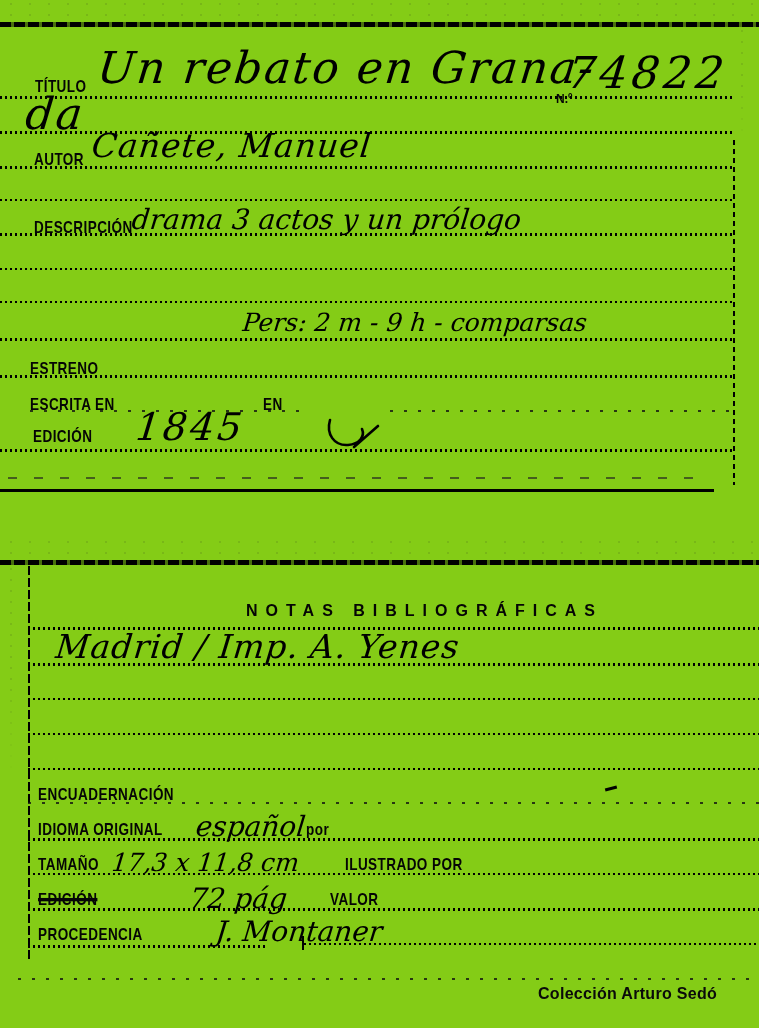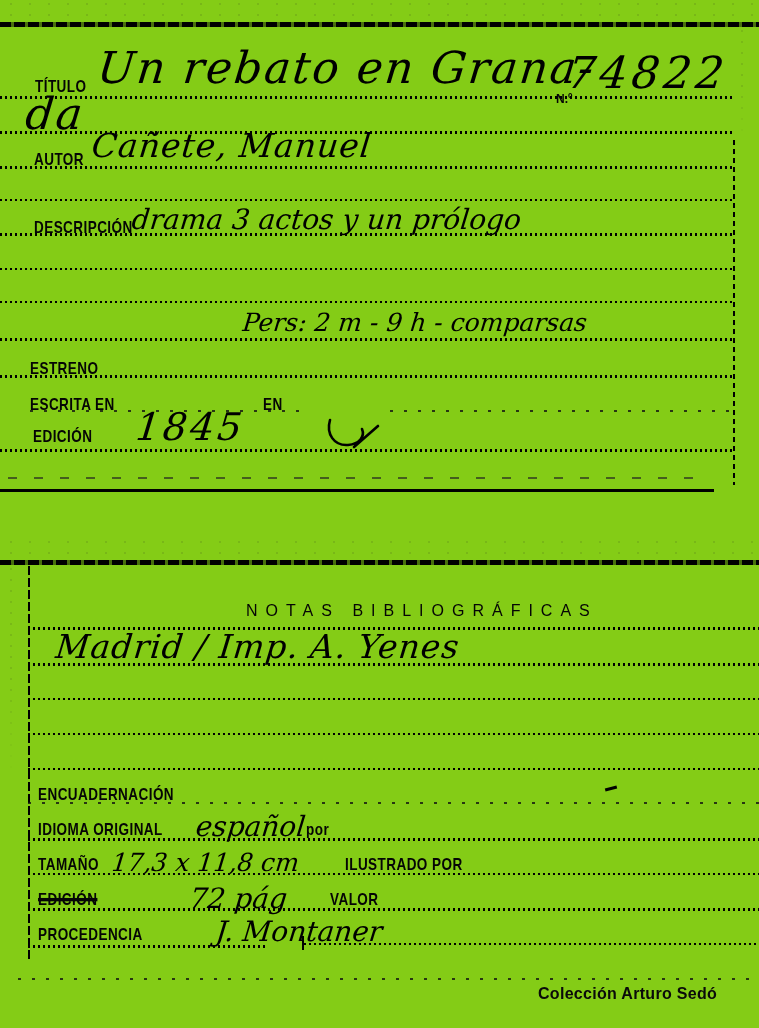--- a/index.html
+++ b/index.html
@@ -33,21 +33,21 @@
   .sparse{background:repeating-linear-gradient(90deg,#111 0 3px,transparent 3px 14px);opacity:.8;}
   .faintdash{position:absolute;height:2px;opacity:.65;
     background:repeating-linear-gradient(90deg,#222 0 9px,transparent 9px 26px);}
   .solidline{position:absolute;background:#000;}
   .vborder{position:absolute;width:2px;
     background:repeating-linear-gradient(180deg,#000 0 5px,transparent 5px 9px);}
   
   .label{position:absolute;font-weight:600;font-size:15px;letter-spacing:.5px;
     transform:scale(.9,1.12);transform-origin:0 0;white-space:nowrap;color:#050505;}
   .strike{text-decoration:line-through;text-decoration-thickness:2.5px;}
-  .header-caps{position:absolute;font-weight:400;font-size:16px;letter-spacing:8px;white-space:nowrap;color:#050505;}
+  .header-caps{position:absolute;font-weight:700;font-size:16px;letter-spacing:8px;white-space:nowrap;color:#050505;}
   .stamp{position:absolute;font-weight:700;font-size:16px;letter-spacing:.3px;color:#0a0a0a;white-space:nowrap;}
   .small-print{position:absolute;font-weight:600;font-size:12px;color:#050505;white-space:nowrap;}
   
   .hw{position:absolute;font-family:"DejaVu Serif",serif;font-style:italic;
     white-space:nowrap;color:#000;transform:skewX(-6deg);}
   .hw-xl{font-size:44px;letter-spacing:2px;}
   .hw-lg{font-size:33px;letter-spacing:1px;}
   .hw-md{font-size:28px;}
   .hw-sm{font-size:25px;}
   .stray{position:absolute;background:#000;}

